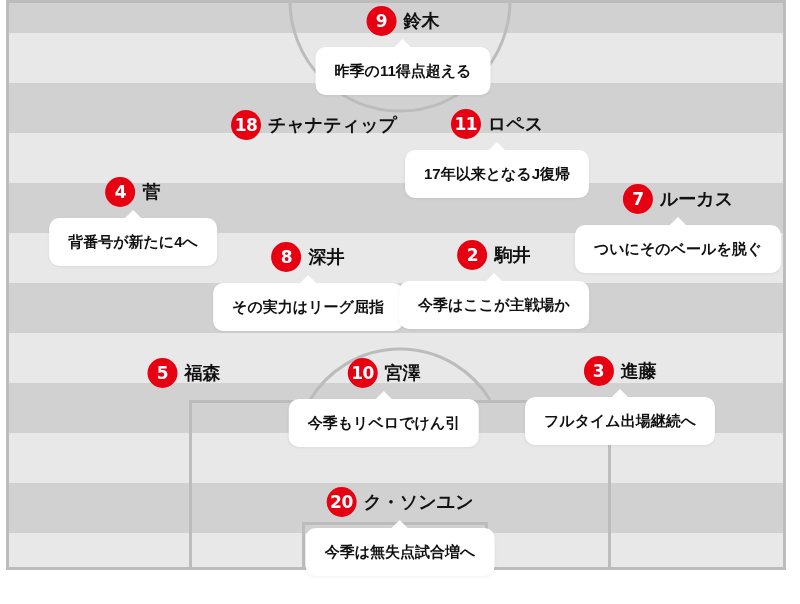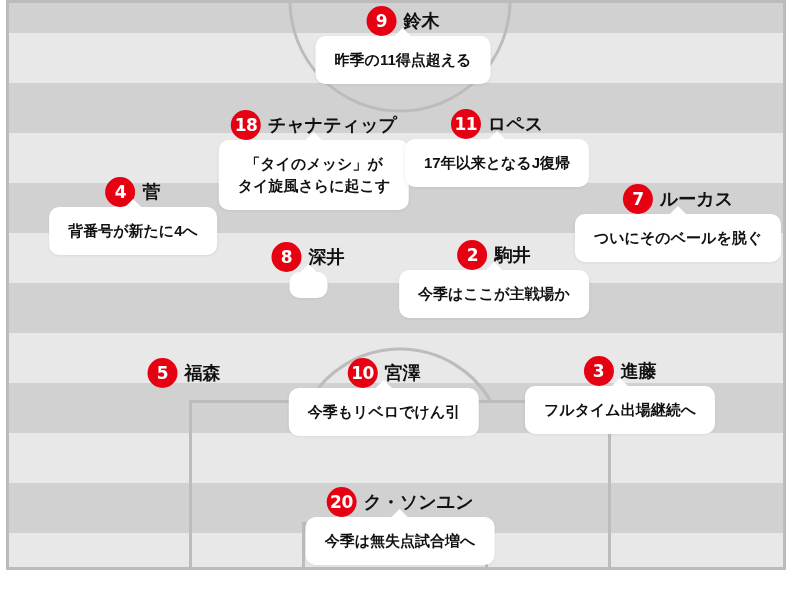--- a/index.html
+++ b/index.html
@@ -62,20 +62,21 @@
     flex:0 0 auto;
   }
   .pname{
     font-size:18px;
     font-weight:700;
     color:var(--text-dark);
     line-height:1;
   }
   .bubble{
     position:relative;
+    margin-top:11px;
     background:var(--bubble-bg);
     border-radius:10px;
     padding:13px 19px;
     box-shadow:0 1px 3px rgba(0,0,0,0.06);
   }
   .tail{
     position:absolute;
     top:-8px;
     left:50%;
     margin-left:-8px;
@@ -130,25 +131,20 @@
       <span class="tail"></span>
       <span class="comment">昨季の11得点超える</span>
     </div>
   </div>
 
   <div class="player" style="left:314px;top:110px">
     <div class="name-row">
       <span class="badge">18</span>
       <span class="pname">チャナティップ</span>
     </div>
-    <div class="bubble">
-      <span class="tail"></span>
-      <span class="comment">「タイのメッシ」が
-タイ旋風さらに起こす</span>
-    </div>
   </div>
 
   <div class="player" style="left:497px;top:109px">
     <div class="name-row">
       <span class="badge">11</span>
       <span class="pname">ロペス</span>
     </div>
     <div class="bubble">
       <span class="tail"></span>
       <span class="comment">17年以来となるJ復帰</span>
@@ -177,20 +173,21 @@
     </div>
   </div>
 
   <div class="player" style="left:308px;top:242px">
     <div class="name-row">
       <span class="badge">8</span>
       <span class="pname">深井</span>
     </div>
     <div class="bubble">
       <span class="tail"></span>
+      <span class="comment">その実力はリーグ屈指</span>
     </div>
   </div>
 
   <div class="player" style="left:494px;top:240px">
     <div class="name-row">
       <span class="badge">2</span>
       <span class="pname">駒井</span>
     </div>
     <div class="bubble">
       <span class="tail"></span>

